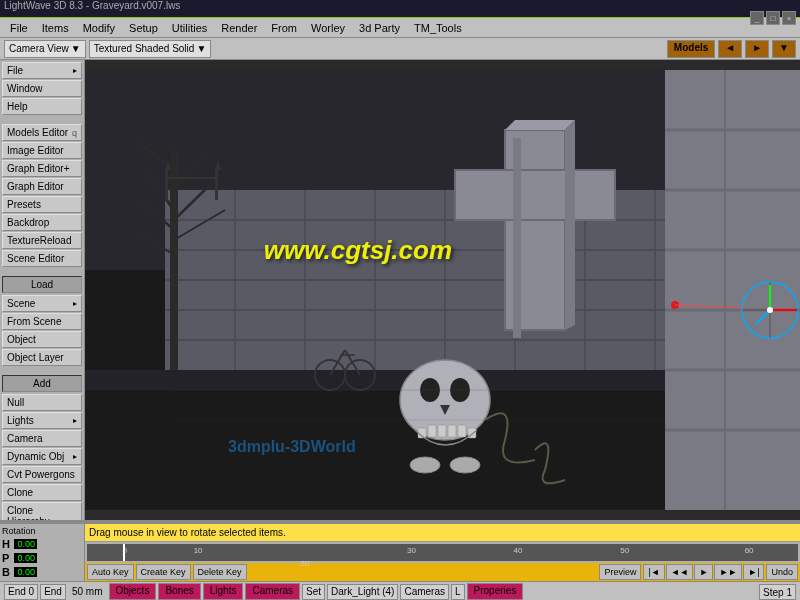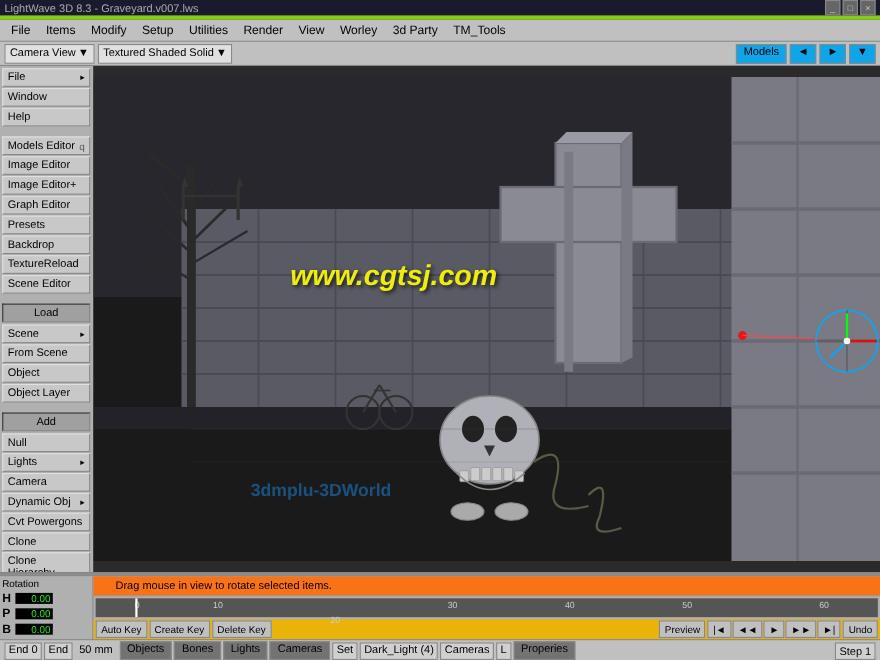--- a/index.html
+++ b/index.html
@@ -4,24 +4,25 @@
   <style>
     * { margin: 0; padding: 0; box-sizing: border-box; }
     body { width: 800px; height: 600px; background: #3a3a3a; font-family: Arial, sans-serif; font-size: 11px; color: #ccc; overflow: hidden; }
 
     
     #title-bar {
       background: #1a1a2e;
       color: #aaa;
       height: 18px;
       display: flex;
-      align-items: flex-end;
+      align-items: flex-start;
       padding: 0 4px;
       font-size: 10px;
-      border-bottom: 4px solid #84cc16;
+      border-bottom: 1px solid #84cc16;
+      flex-direction: column;
     }
     #title-bar-controls {
       margin-left: auto;
       display: flex;
       gap: 2px;
     }
     .tb-btn {
       width: 14px; height: 14px;
       background: #666;
       border: 1px solid #888;
@@ -65,27 +66,28 @@
       padding: 1px 4px;
       font-size: 10px;
       color: #000;
       height: 18px;
       display: flex;
       align-items: center;
       gap: 2px;
       cursor: pointer;
     }
     .toolbar-btn {
-      background: #0ea5e9;
+      background: #a16207;
       border: 1px solid #888;
       padding: 1px 6px;
       font-size: 10px;
       color: #000;
       height: 18px;
       cursor: pointer;
+      font-weight: bold;
     }
 
     
     #main {
       display: flex;
       height: calc(600px - 18px - 20px - 22px - 80px);
     }
 
     
     #left-panel {
@@ -194,21 +196,21 @@
       font-size: 10px;
       color: #000;
       padding: 0 3px;
       border: 1px solid #888;
       background: #d0d0d0;
       height: 16px;
       display: flex;
       align-items: center;
     }
     .bottom-btn {
-      background: #737373;
+      background: #be185d;
       border: 1px solid #888;
       padding: 1px 6px;
       font-size: 10px;
       color: #000;
       cursor: pointer;
       height: 17px;
     }
     .rot-row {
       display: flex;
       align-items: center;
@@ -216,21 +218,21 @@
       height: 14px;
     }
     .rot-label {
       width: 10px;
       font-weight: bold;
       color: #000;
     }
     .rot-value {
       background: #000;
       color: #0f0;
-      width: 34px;
+      width: 23px;
       font-size: 9px;
       text-align: right;
       padding: 0 2px;
       border: none;
     }
 
     
     #scene-svg {
       width: 100%;
       height: 100%;
@@ -250,21 +252,21 @@
   </div>
 </div>
 
 <div id="menu-bar">
   <span class="menu-item">File</span>
   <span class="menu-item">Items</span>
   <span class="menu-item">Modify</span>
   <span class="menu-item">Setup</span>
   <span class="menu-item">Utilities</span>
   <span class="menu-item">Render</span>
-  <span class="menu-item">View</span>
+  <span class="menu-item">From</span>
   <span class="menu-item">Worley</span>
   <span class="menu-item">3d Party</span>
   <span class="menu-item">TM_Tools</span>
 </div>
 
 <div id="toolbar">
   <div class="toolbar-dropdown">
     <span>Camera View</span>
     <span>▼</span>
   </div>
@@ -297,21 +299,21 @@
     <div class="panel-divider"></div>
     <div class="panel-section">
       <div class="panel-btn">
         <span>Models Editor</span>
         <span style="font-size:9px;color:#555">q</span>
       </div>
       <div class="panel-btn">
           <span>Image Editor</span>
         </div>
       <div class="panel-btn">
-          <span>Image Editor+</span>
+          <span>Graph Editor+</span>
         </div>
       <div class="panel-btn">
           <span>Graph Editor</span>
         </div>
       <div class="panel-btn">
           <span>Presets</span>
         </div>
       <div class="panel-btn">
           <span>Backdrop</span>
         </div>
@@ -493,21 +495,21 @@
         <input class="rot-value" type="text" value="0.00" style="">
       </div>
       <div class="rot-row">
         <span class="rot-label">B</span>
         <input class="rot-value" type="text" value="0.00" style="">
       </div>
     </div>
 
     <div style="flex:1; display:flex; flex-direction:column;">
 
-      <div style="background:#f97316; height:18px; display:flex; align-items:center; padding:0 20px; border-bottom:1px solid #999;">
+      <div style="background:#fde047; height:18px; display:flex; align-items:center; padding:0 4px; border-bottom:1px solid #999;">
         <span style="font-size:10px; color:#000;">Drag mouse in view to rotate selected items.</span>
       </div>
 
       <div style="flex:1; position:relative; background:#888; margin:2px;">
         <div style="position:absolute; top:0; left:0; right:0; bottom:0; background:#555;" id="tl-bar">
 
           <span style="position:absolute; left:5%; top:2px; font-size:8px; color:#ccc;">0</span>
           <span style="position:absolute; left:15%; top:2px; font-size:8px; color:#ccc;">10</span>
           <span style="position:absolute; left:30%; top:15px; font-size:8px; color:#ccc;text-align:center;">20</span>
           <span style="position:absolute; left:45%; top:2px; font-size:8px; color:#ccc;">30</span>

